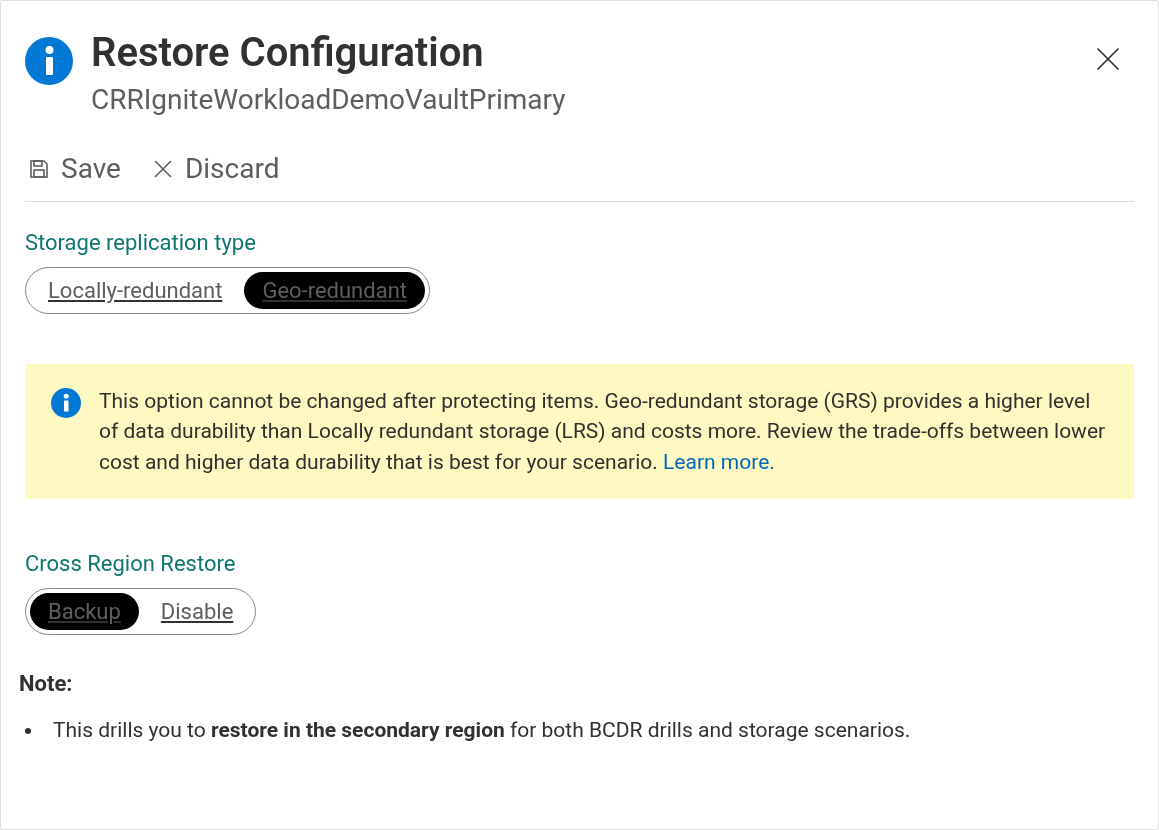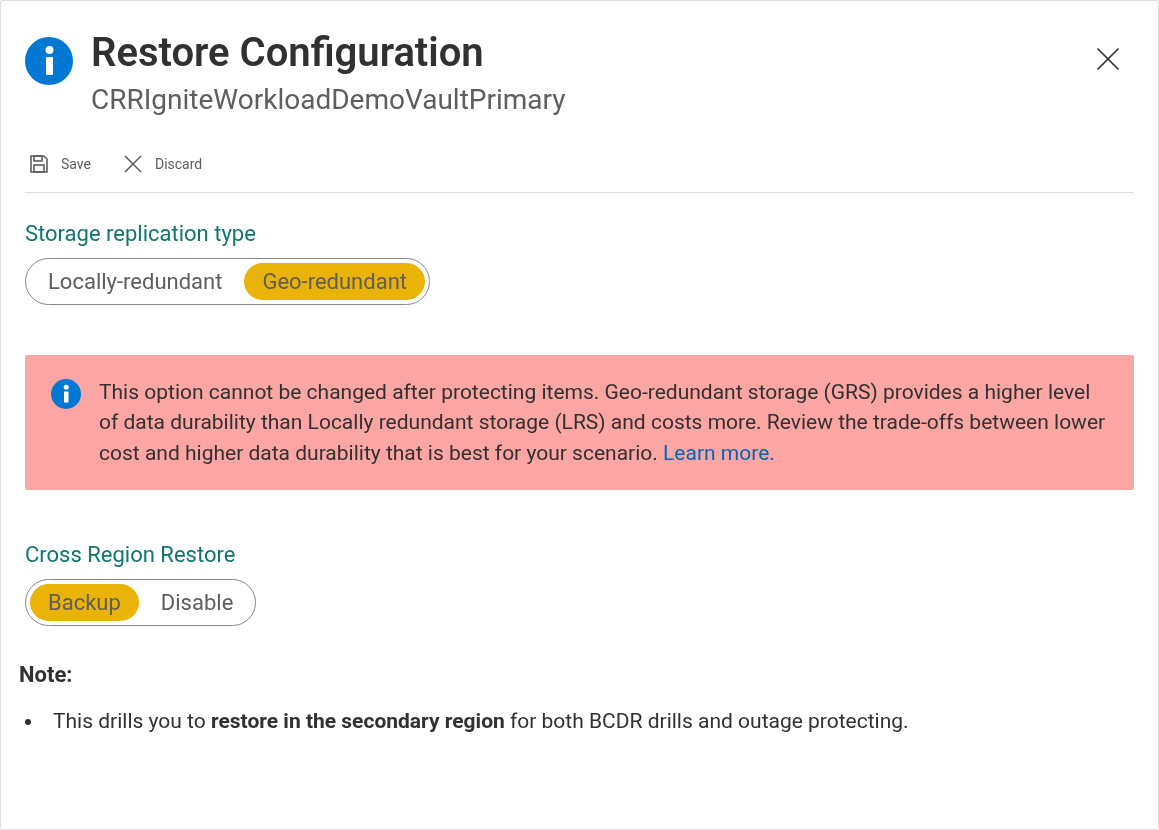--- a/index.html
+++ b/index.html
@@ -61,21 +61,21 @@
       gap: 30px;
       margin-top: 36px;
       padding-bottom: 16px;
       border-bottom: 1px solid #e1dfdd;
       padding-left: 2px;
     }
     .toolbar-btn {
       display: flex;
       align-items: center;
       gap: 10px;
-      font-size: 14px;
+      font-size: 28px;
       color: #605e5c;
       cursor: pointer;
     }
     .toolbar-btn .icon {
       width: 24px;
       height: 24px;
       color: #605e5c;
     }
     .section-label {
       font-size: 22px;
@@ -85,35 +85,36 @@
       margin-bottom: 12px;
     }
     .pill-group {
       display: inline-flex;
       align-items: center;
       border: 1px solid #8a8886;
       border-radius: 999px;
       padding: 4px;
       gap: 4px;
       background: #ffffff;
+      text-decoration: underline;
     }
     .pill-option {
       padding: 6px 18px;
       font-size: 22px;
       color: #605e5c;
       border-radius: 999px;
       cursor: pointer;
       white-space: nowrap;
     }
     .pill-option.selected {
-      background: #eab308;
+      background: #000000;
     }
     .info-banner {
       margin-top: 50px;
-      background: #fca5a5;
+      background: #fef9c3;
       padding: 22px 26px;
       display: flex;
       align-items: flex-start;
       gap: 18px;
       border-radius: 2px;
     }
     .info-icon-small {
       width: 30px;
       height: 30px;
       flex-shrink: 0;
@@ -216,18 +217,18 @@
   <div class="section-label" style="margin-top:52px;">Cross Region Restore</div>
   <div class="pill-group">
     <div class="pill-option selected">Backup</div>
     <div class="pill-option">Disable</div>
   </div>
 
   <div class="note-wrap">
     <div class="note-heading">Note:</div>
     <ul class="bullet-list">
       <li>
-        <span>This drills you to </span><span class="bold">restore in the secondary region</span><span> for both BCDR drills and outage protecting.</span>
+        <span>This drills you to </span><span class="bold">restore in the secondary region</span><span> for both BCDR drills and storage scenarios.</span>
       </li>
     </ul>
   </div>
 
 </div>
 
 </body></html>

